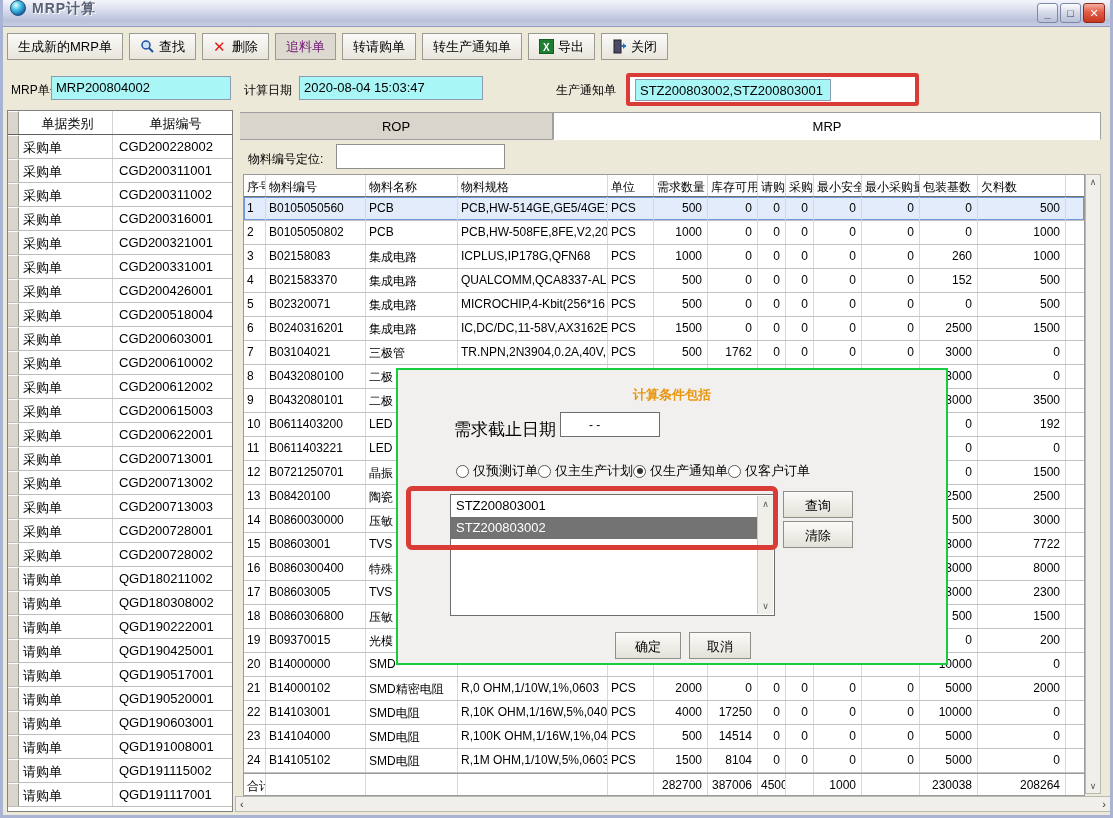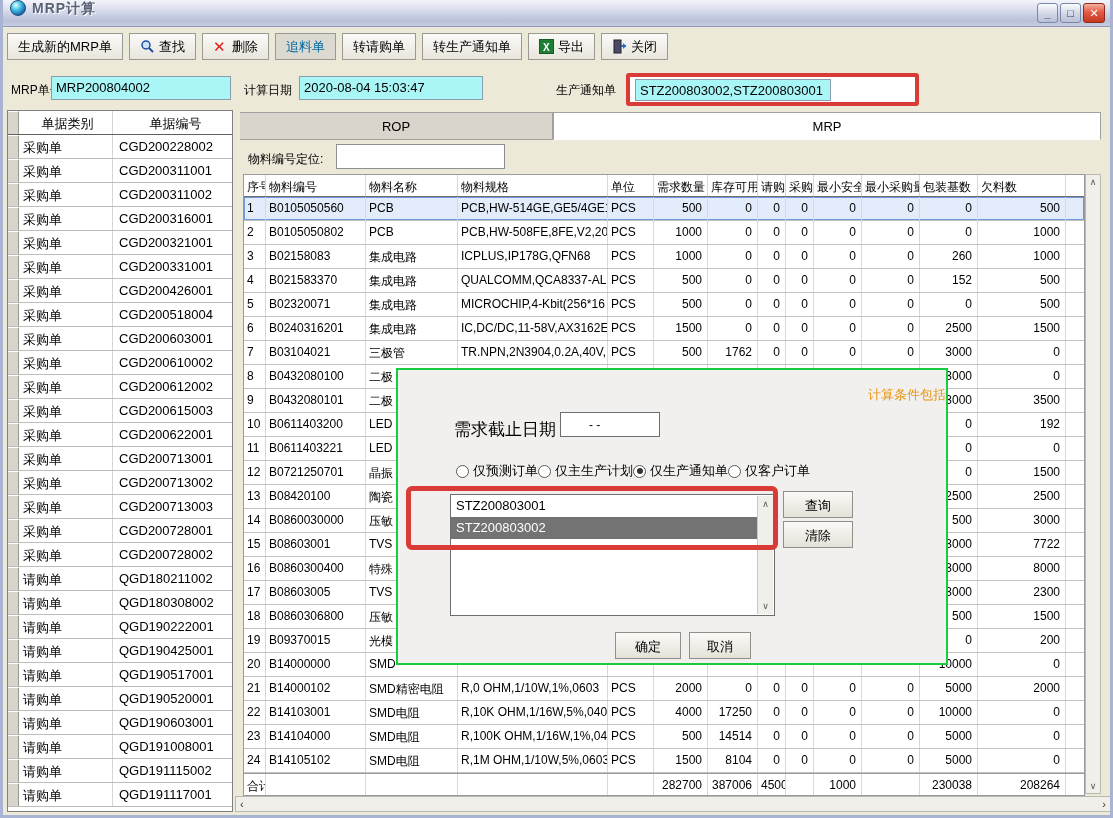--- a/index.html
+++ b/index.html
@@ -22,21 +22,21 @@
   .winbtn { width:21px; height:20px; border:1px solid #7c88a8; border-radius:3px;
             background:linear-gradient(#fdfdfe,#d4d9e8 50%,#b9c1d6); font-size:11px; line-height:18px;
             text-align:center; color:#2f3a55; font-weight:bold; }
   .winbtn.close { background:linear-gradient(#f6b0a0,#e25b47 45%,#c7371f); color:#fff;
                   border-color:#8d2a1a; width:22px; }
 
   
   .toolbar { position:absolute; left:4px; top:33px; height:30px; display:flex; gap:6px; }
   .tbtn { height:27px; padding:0 10px; background:linear-gradient(#fbfaf8,#e8e5dc);
           border:1px solid #9a9a92; display:flex; align-items:center; gap:4px; font-size:13px; }
-  .tbtn.disabled { color:#0369a1; background:#dcd9d0;text-align:right; }
+  .tbtn.disabled { color:#701a75; background:#dcd9d0;text-align:right; }
   .ico { display:inline-block; width:15px; height:15px; }
   .ico svg { display:block; }
   .x-red { color:#e01818; font-weight:bold; font-size:15px; line-height:15px; }
   .xls { background:#1e7e34; color:#fff; font-size:10px; font-weight:bold; line-height:15px;
          text-align:center; border:1px solid #145c24; }
 
   
   .fieldrow { position:absolute; left:0; top:72px; width:1107px; height:38px; }
   .flabel { position:absolute; font-size:12px; top:10px; }
   .cyan { background:#a9f6f6; border:1px solid #8b9bb0; height:24px; font-size:13px;
@@ -86,21 +86,21 @@
              justify-content:space-between; align-items:center; font-size:9px; color:#555;
              padding:2px 0; }
   .hscroll { position:absolute; left:232px; top:796px; width:876px; height:16px;
              background:#f0efea; border:1px solid #b9b9b2; display:flex;
              justify-content:space-between; align-items:center; font-size:11px; color:#333;
              padding:0 4px; }
 
   
   .dialog { position:absolute; left:393px; top:368px; width:552px; height:297px;
             background:#f1f0ee; border:2px solid #17cc3e; }
-  .dlg-title { text-align:right; color:#e8960f; font-weight:normal; font-size:13px; margin-top:16px; }
+  .dlg-title { text-align:center; color:#e8960f; font-weight:bold; font-size:13px; margin-top:16px; }
   .dlg-date-label { position:absolute; left:56px; top:48px; font-size:17px; }
   .dlg-date-input { position:absolute; left:162px; top:42px; width:100px; height:25px;
                     background:#fff; border:1px solid #6e6e6e; font-size:12px; padding:5px 0 0 28px; }
   .dlg-radios { position:absolute; left:58px; top:92px; display:flex; font-size:13px; }
   .radio { display:flex; align-items:center; gap:4px; }
   .rdot { width:13px; height:13px; border-radius:50%; border:1px solid #5a5a5a; background:#fff;
           display:inline-flex; align-items:center; justify-content:center; }
   .rdot.on::after { content:""; width:6px; height:6px; border-radius:50%; background:#333; }
   .listbox { position:absolute; left:52px; top:124px; width:325px; height:122px;
              background:#fff; border:1px solid #6e6e6e; }

